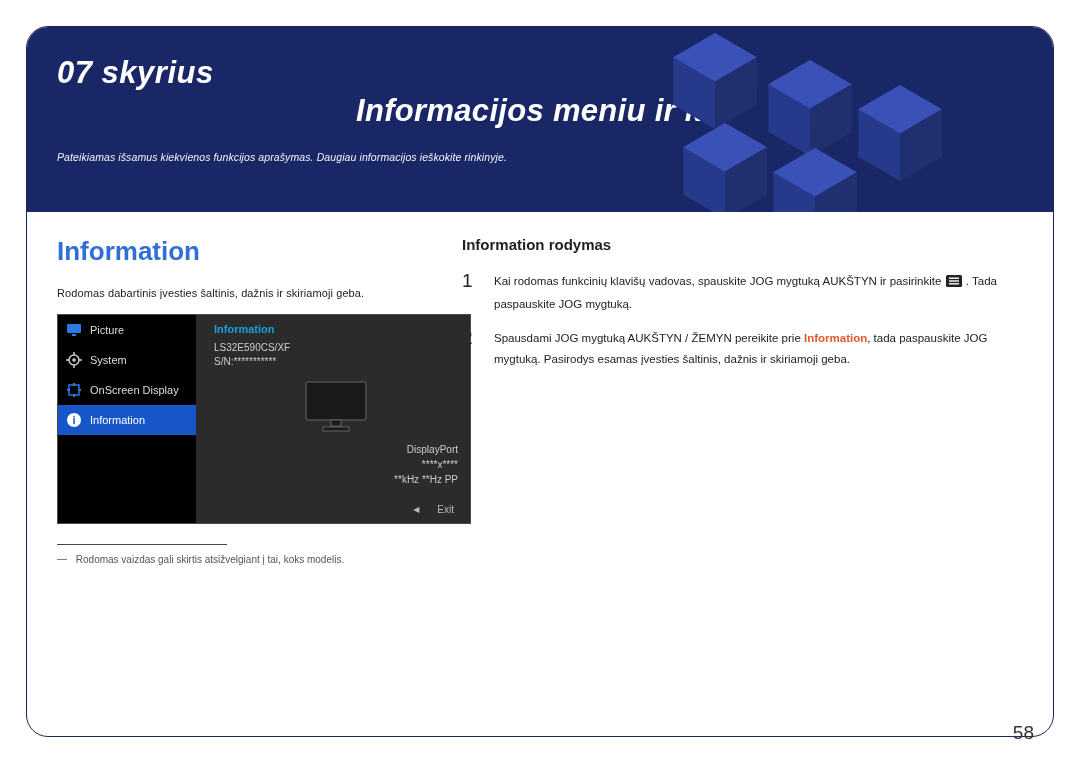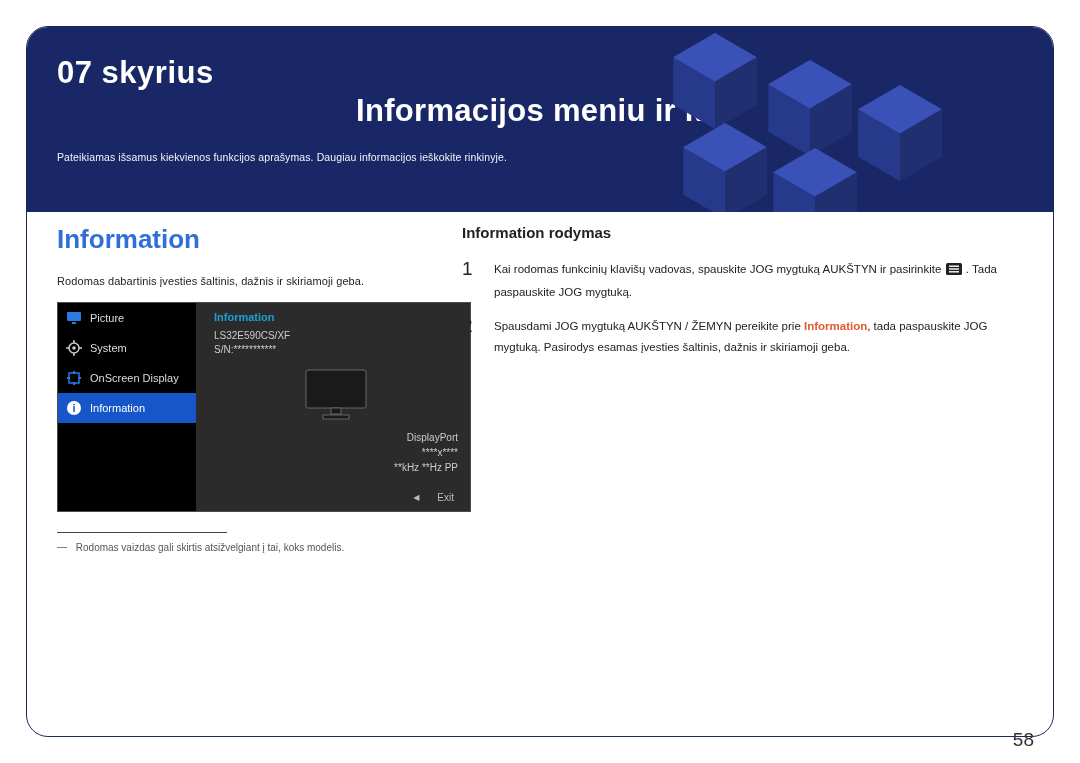--- a/index.html
+++ b/index.html
@@ -18,20 +18,21 @@
     border-radius: 22px;
     overflow: hidden;
   }
   .header {
     background: #1a2766;
     height: 185px;
     position: relative;
     padding: 28px 32px 0 30px;
     color: #fff;
     overflow: hidden;
+    font-style: italic;
   }
   .header .chapter {
     font-size: 31px;
     font-weight: 600;
     letter-spacing: 0.5px;
   }
   .header .title {
     font-size: 31px;
     font-weight: 600;
     letter-spacing: 0.3px;
@@ -52,21 +53,21 @@
     width: 350px;
     height: 190px;
   }
   .cube {
     position: absolute;
     width: 84px; height: 96px;
   }
   .cube svg { width: 100%; height: 100%; }
   .content {
     display: flex;
-    padding: 12px 30px 0 30px;
+    padding: 24px 30px 0 30px;
     gap: 20px;
   }
   .col-left { width: 385px; }
   .col-right { flex: 1; }
   .h-info {
     color: #2f6fd6;
     font-size: 26px;
     font-weight: 600;
     margin-bottom: 18px;
   }
@@ -190,21 +191,21 @@
     font-weight: 600;
   }
   .step-text .menu-icon {
     display: inline-block;
     vertical-align: -2px;
     margin: 0 1px;
   }
   .page-num {
     position: absolute;
     right: 46px;
-    bottom: 12px;
+    bottom: 19px;
     font-size: 19px;
     color: #333;
   }
 </style>
 </head>
 <body>
 
 <div class="page-frame">
 
   <div class="header">

